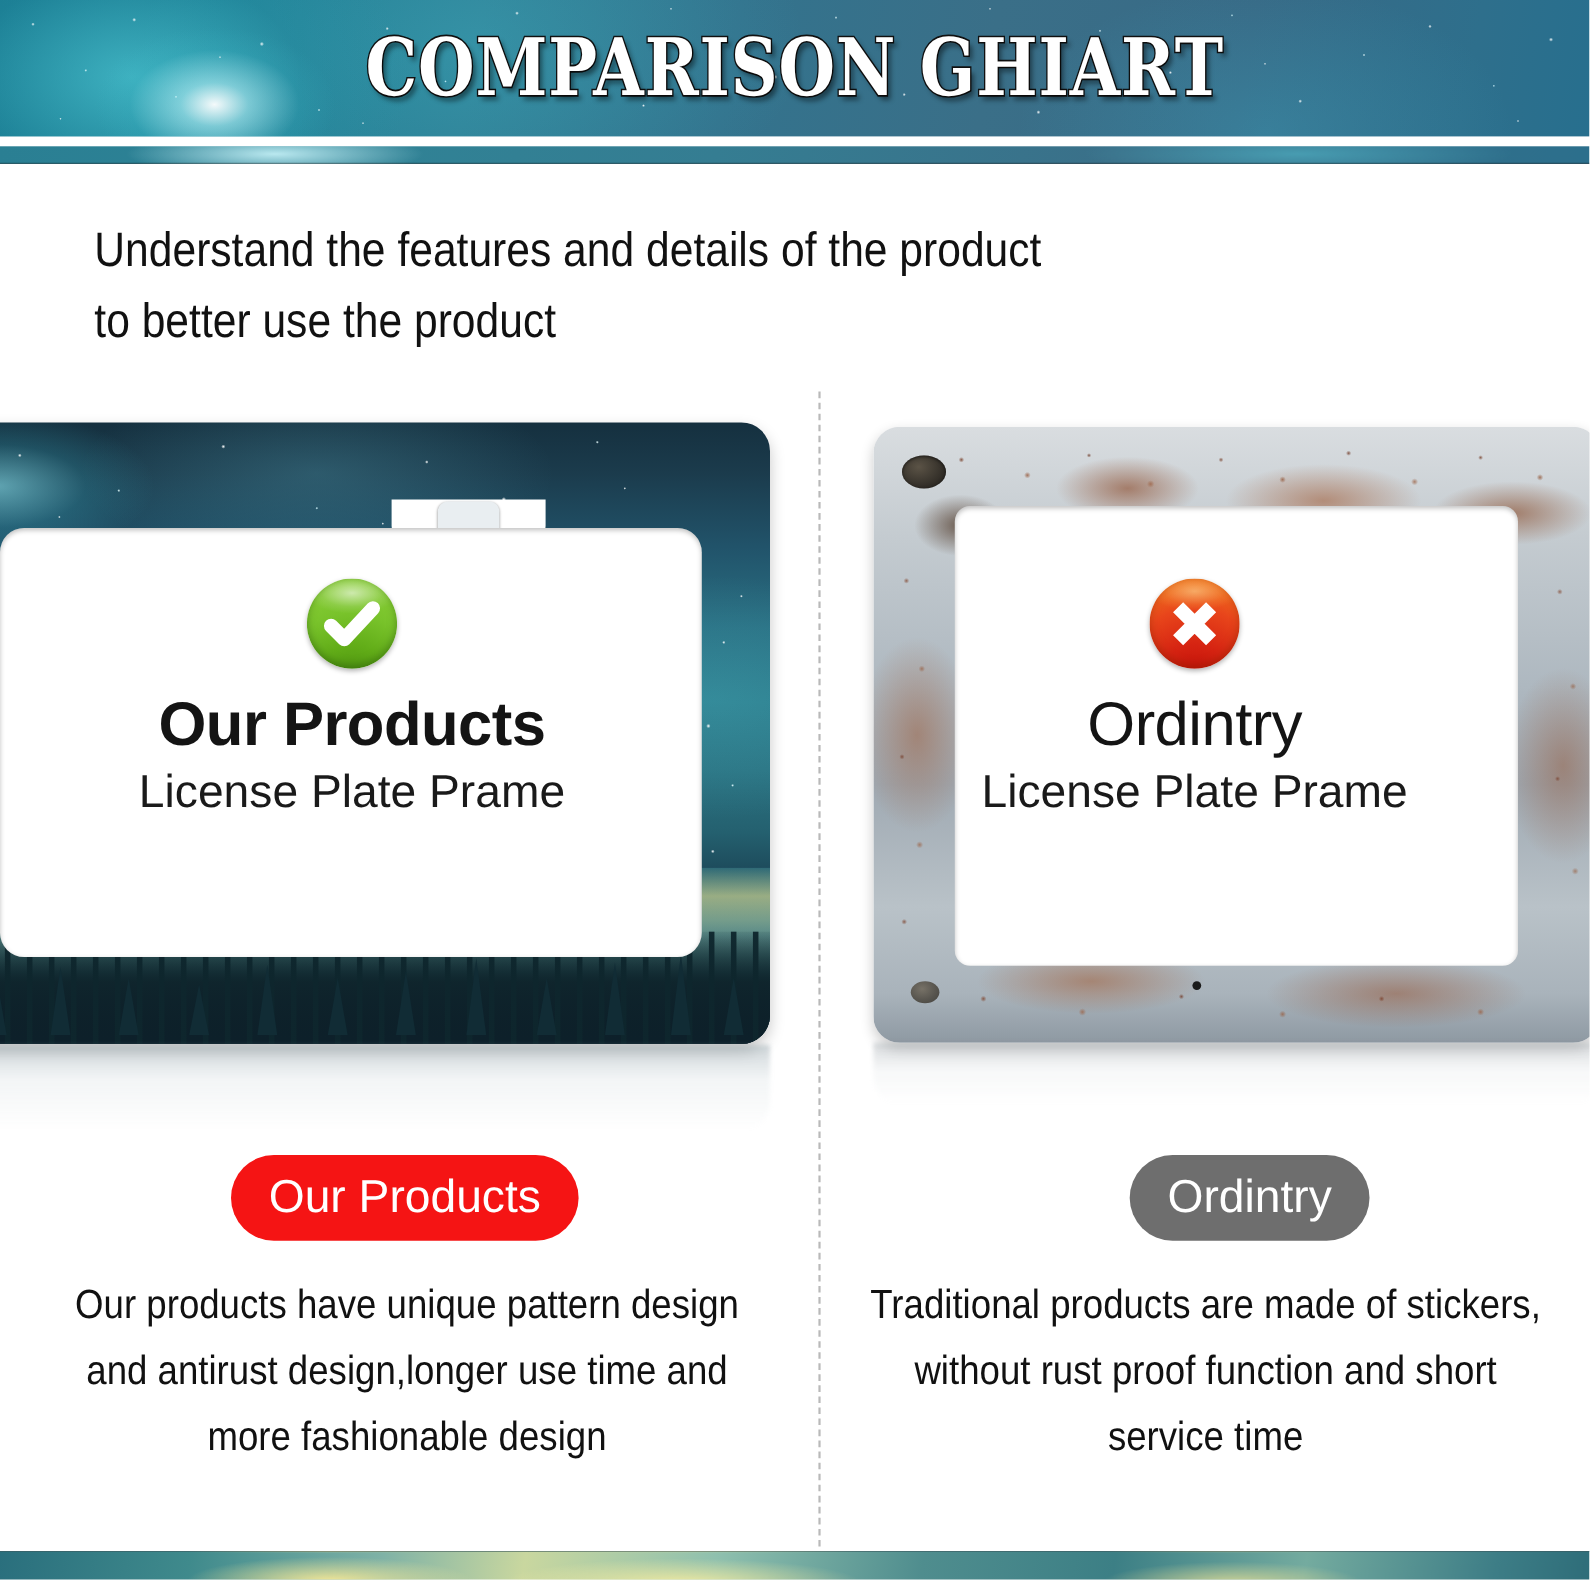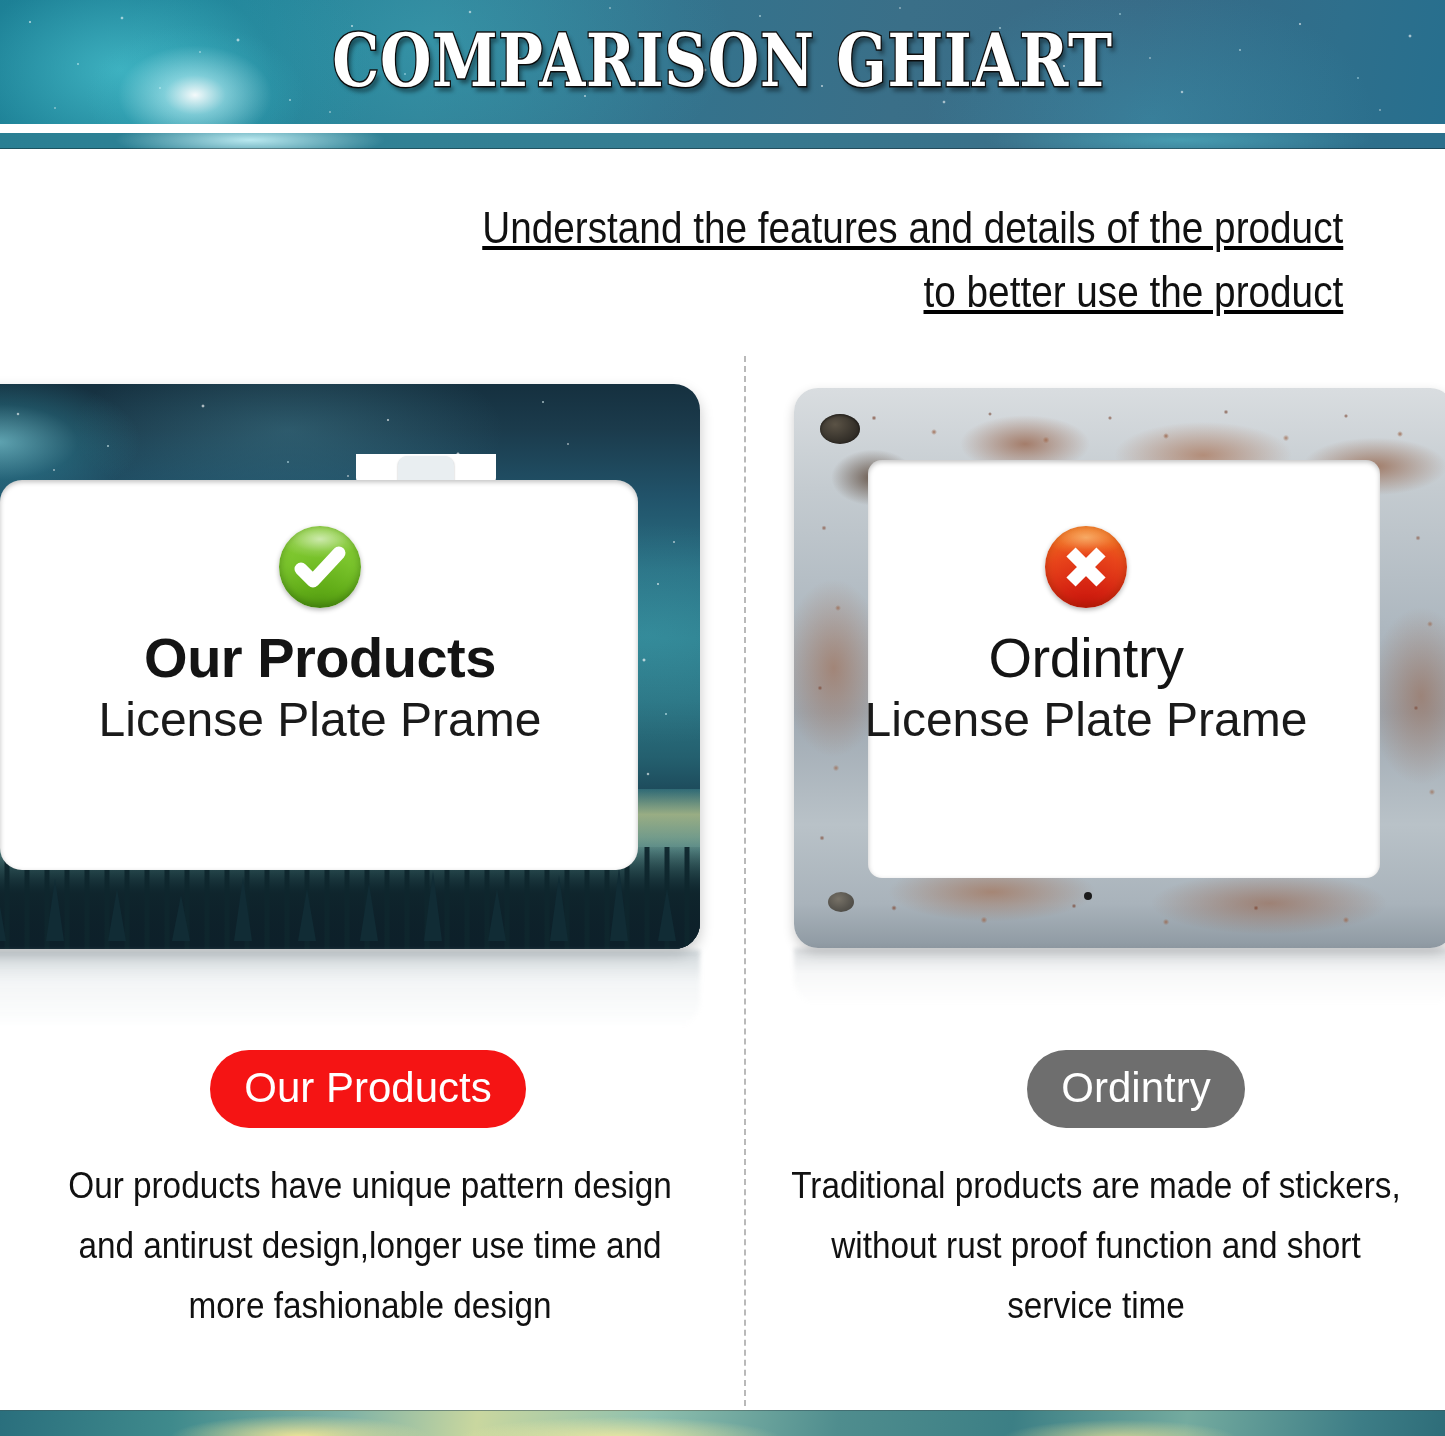--- a/index.html
+++ b/index.html
@@ -95,22 +95,21 @@
       radial-gradient(ellipse 250px 26px at 1180px 7px, rgba(90,200,215,0.5) 0%, rgba(0,0,0,0) 78%),
       linear-gradient(100deg, #2a7f93 0%, #2f8396 20%, #357d92 45%, #3a7089 70%, #2c6f8c 100%);
     border-bottom: 1px solid rgba(0,0,0,0.35);
   }
 
   
   .subtitle-block {
     position: absolute;
     left: 0; right: 16px;
     top: 196px;
-    text-align: right;
-    text-decoration: underline;
+    text-align: left;
   }
   .subtitle-line {
     font-family: "Liberation Sans Narrow", "Liberation Sans", sans-serif;
     font-size: 44px;
     line-height: 64px;
     color: #111111;
     transform: scaleX(0.88);
     font-weight: 400;
     white-space: nowrap;
   }
@@ -393,21 +392,21 @@
   .badge svg { position: absolute; left: 0; top: 0; }
   .name-main {
     font-size: 56px;
     line-height: 68px;
     color: #141414;
     margin-top: 16px;
     letter-spacing: -0.5px;
   }
   .name-main.bold { font-weight: 700; }
   .name-sub {
-    font-size: 48px;
+    font-size: 42px;
     line-height: 56px;
     color: #1a1a1a;
     font-weight: 400;
   }
 
   
   .pill {
     display: inline-block;
     border-radius: 40px;
     color: #ffffff;

